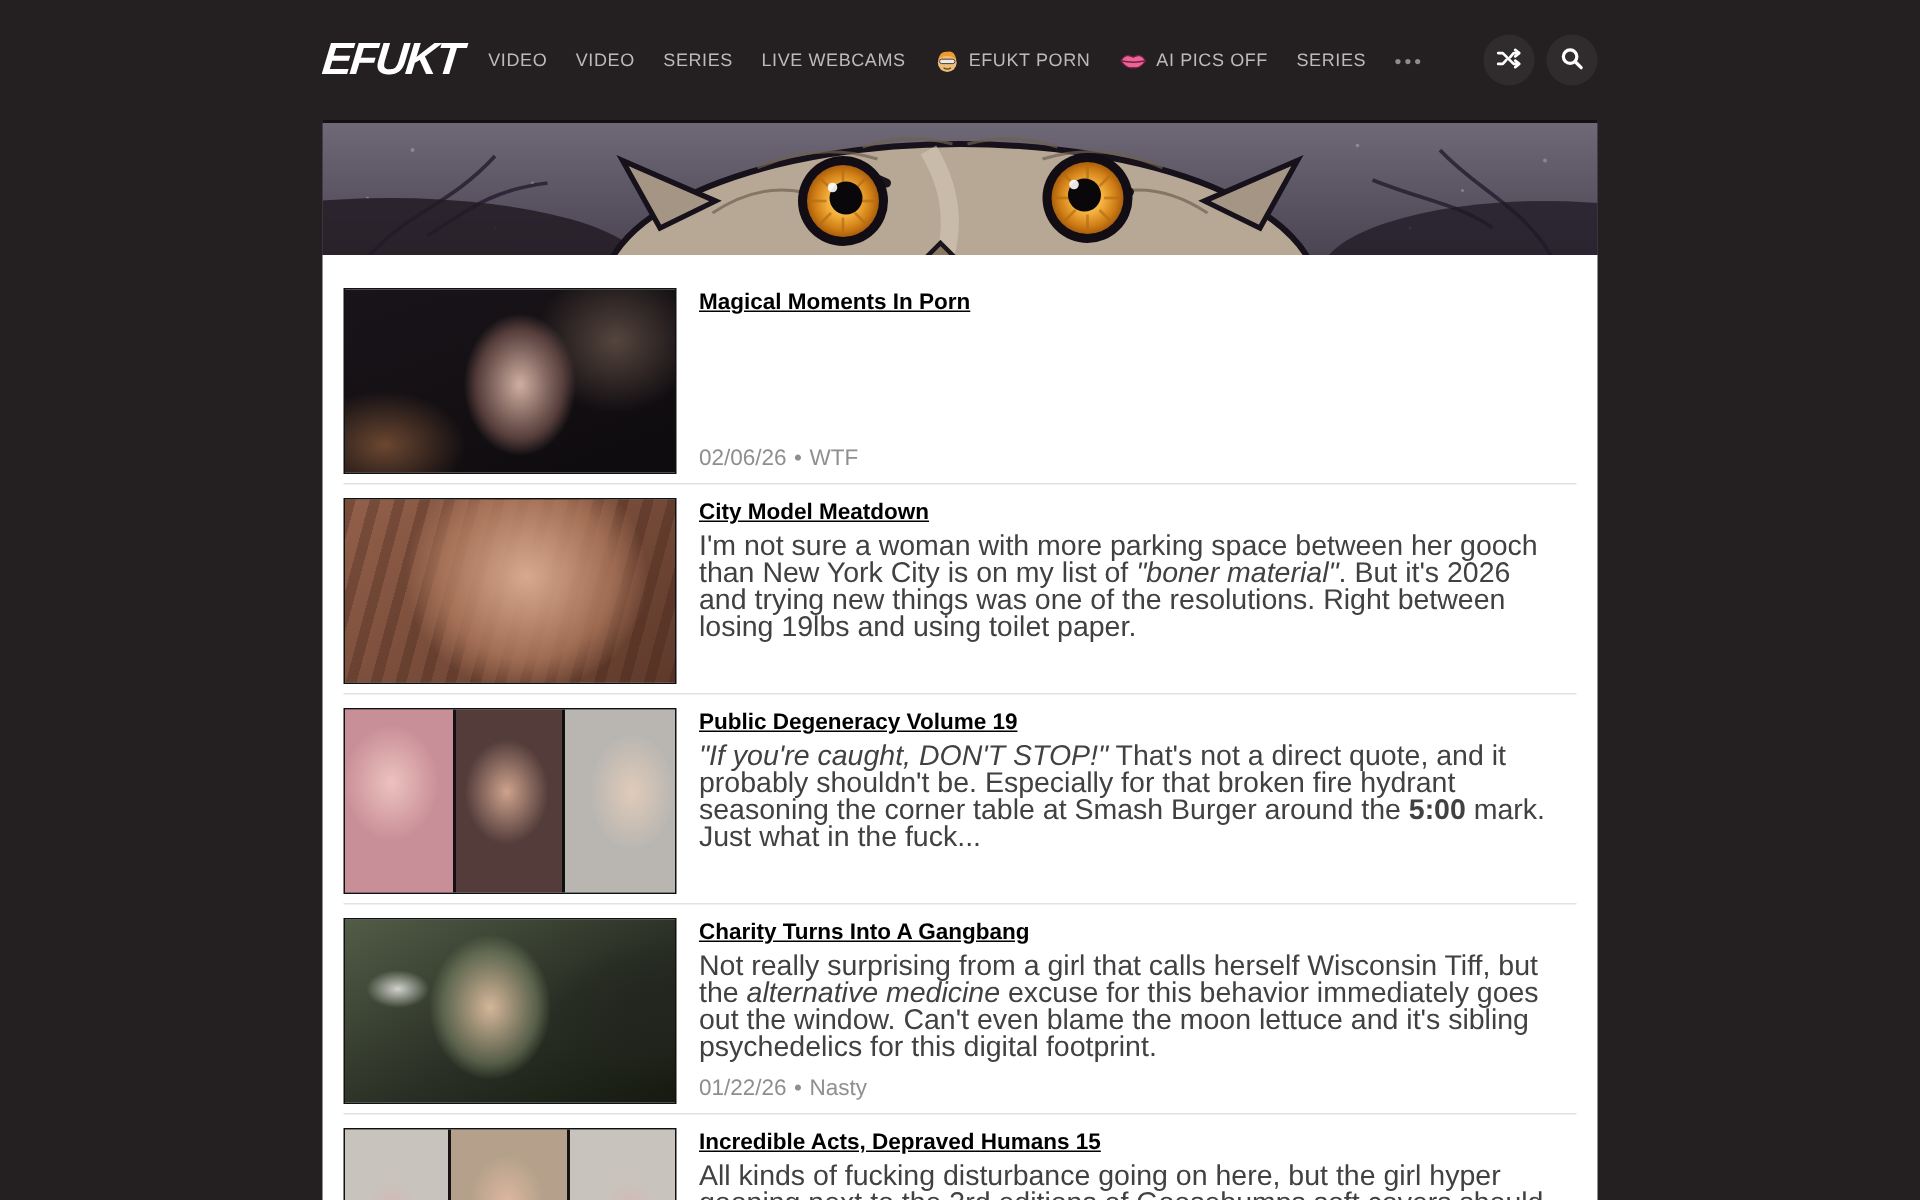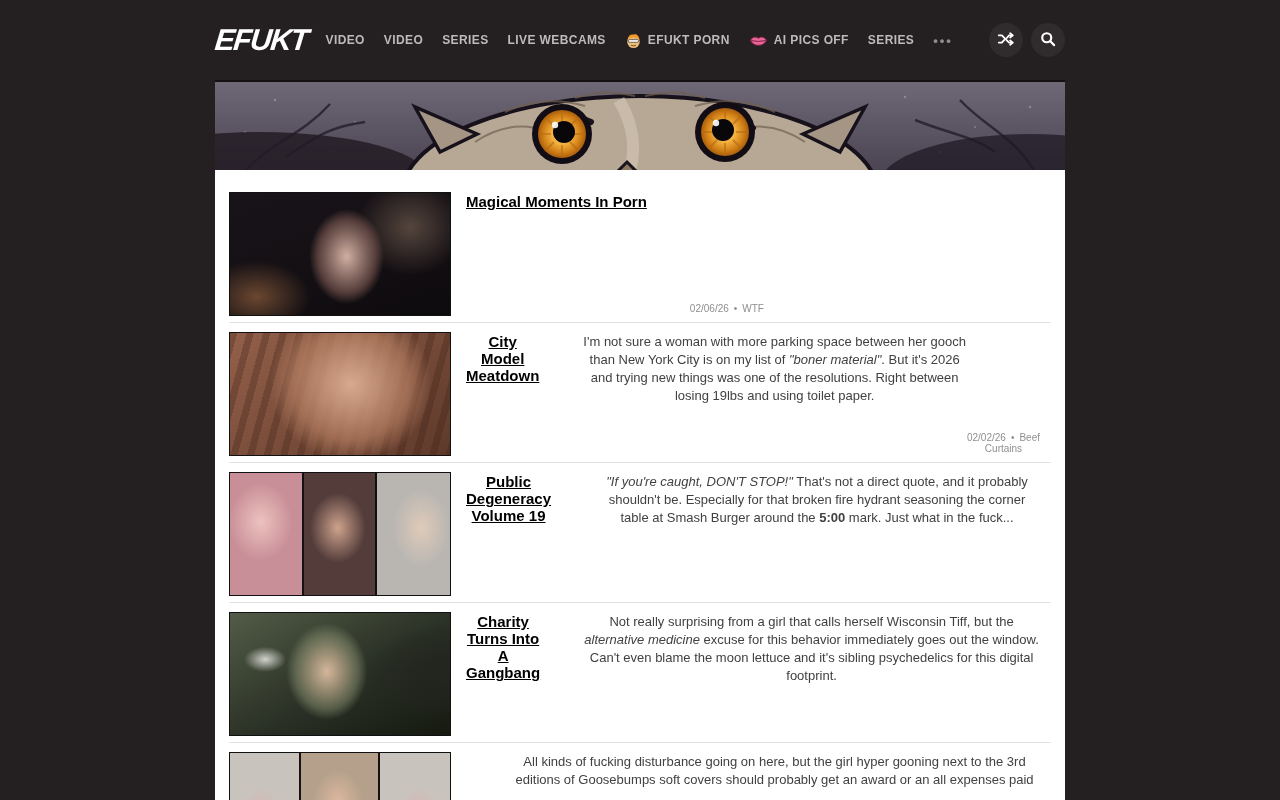--- a/index.html
+++ b/index.html
@@ -15,21 +15,21 @@
   
   .header { height:80px; display:flex; align-items:center; }
   .logo {
     color:#ffffff; font-size:30px; font-weight:bold; font-style:italic;
     letter-spacing:-1.5px; transform:skewX(-6deg); margin-right:18px;
     cursor:pointer; white-space:nowrap;
   }
   .nav { display:flex; align-items:center; gap:19px; flex:1; }
   .nav-item {
     display:flex; align-items:center; gap:6px;
-    color:#bdbaba; font-size:12px; font-weight:bold; letter-spacing:.4px;
+    color:#bdbaba; font-size:12px; font-weight:normal; letter-spacing:.4px;
     text-decoration:none; cursor:pointer; white-space:nowrap;
   }
   .nav-item svg { display:block; }
   .nav-item.more { color:#8f8c8c; font-size:13px; letter-spacing:2px; }
   .hbtns { display:flex; gap:8px; }
   .round-btn {
     width:34px; height:34px; border-radius:50%; background:#302c2d;
     display:flex; align-items:center; justify-content:center; cursor:pointer; border:none;
   }
 
@@ -41,28 +41,28 @@
   .content { background:#ffffff; min-height:630px; padding-top:13px; }
   .post {
     display:flex; gap:15px; margin:0 14px; padding:9px 0 6px 0;
     border-bottom:1px solid #e2e2e2;
   }
   .post:last-child { border-bottom:none; }
   .thumb {
     width:222px; height:124px; flex-shrink:0; cursor:pointer;
     border:1px solid #111; position:relative; overflow:hidden;
   }
-  .post-body { display:flex; width:574px; padding-top:1px;text-align:center; }
+  .post-body { display:flex; flex-direction:column; width:574px; padding-top:1px; }
   .post-title {
     font-size:15px; font-weight:bold; color:#000;
     text-decoration:underline; margin-bottom:6px; display:inline-block;
     align-self:flex-start; cursor:pointer;
   }
-  .post-desc { font-size:13px; line-height:18px; color:#414141;margin-left:43px; }
-  .post-meta { margin-top:auto; font-size:10px; color:#8f8f8f; padding-bottom:2px; }
+  .post-desc { font-size:19px; line-height:18px; color:#414141; }
+  .post-meta { margin-top:auto; font-size:15px; color:#8f8f8f; padding-bottom:2px; }
   .post-meta .sep { margin:0 5px; }
 
   
   .thumb-0 { background:
     radial-gradient(ellipse 52px 66px at 53% 52%, rgba(217,183,168,.95), rgba(141,100,92,.55) 55%, rgba(0,0,0,0) 72%),
     radial-gradient(ellipse 90px 60px at 12% 85%, #6b4730, rgba(0,0,0,0) 60%),
     radial-gradient(ellipse 90px 80px at 82% 28%, #55453d, rgba(0,0,0,0) 60%),
     linear-gradient(160deg, #191419 0%, #0e0b0e 100%); }
   .thumb-1 { background:
     radial-gradient(ellipse 95px 92px at 55% 42%, #d8a98f, rgba(176,122,94,.75) 60%, rgba(0,0,0,0) 85%),
@@ -253,44 +253,45 @@
           <span>02/06/26</span><span class="sep">•</span><span>WTF</span>
         </div>
       </div>
     </div>
 
     <div class="post">
       <div class="thumb thumb-1"></div>
       <div class="post-body">
         <a class="post-title">City Model Meatdown</a>
         <div class="post-desc"><span>I'm not sure a woman with more parking space between her gooch than New York City is on my list of </span><i>"boner material"</i><span>. But it's 2026 and trying new things was one of the resolutions. Right between losing 19lbs and using toilet paper.</span></div>
-        <div class="post-meta">
-          <span>02/02/26</span><span class="sep">•</span><span>Beef Curtains</span>
-        </div>
       </div>
     </div>
 
     <div class="post">
       <div class="thumb thumb-2"></div>
       <div class="post-body">
         <a class="post-title">Public Degeneracy Volume 19</a>
         <div class="post-desc"><i>"If you're caught, DON'T STOP!"</i><span> That's not a direct quote, and it probably shouldn't be. Especially for that broken fire hydrant seasoning the corner table at Smash Burger around the </span><b>5:00</b><span> mark. Just what in the fuck...</span></div>
       </div>
     </div>
 
     <div class="post">
       <div class="thumb thumb-3"></div>
       <div class="post-body">
         <a class="post-title">Charity Turns Into A Gangbang</a>
         <div class="post-desc"><span>Not really surprising from a girl that calls herself Wisconsin Tiff, but the </span><i>alternative medicine</i><span> excuse for this behavior immediately goes out the window. Can't even blame the moon lettuce and it's sibling psychedelics for this digital footprint.</span></div>
+        <div class="post-meta">
+          <span>01/22/26</span><span class="sep">•</span><span>Nasty</span>
+        </div>
       </div>
     </div>
 
     <div class="post">
       <div class="thumb thumb-4"></div>
       <div class="post-body">
+        <a class="post-title">Incredible Acts, Depraved Humans 15</a>
         <div class="post-desc"><span>All kinds of fucking disturbance going on here, but the girl hyper gooning next to the 3rd editions of Goosebumps soft covers should probably get an award or an all expenses paid</span></div>
 
       </div>
     </div>
 
   </div>
 </div>
 
 </body></html>

